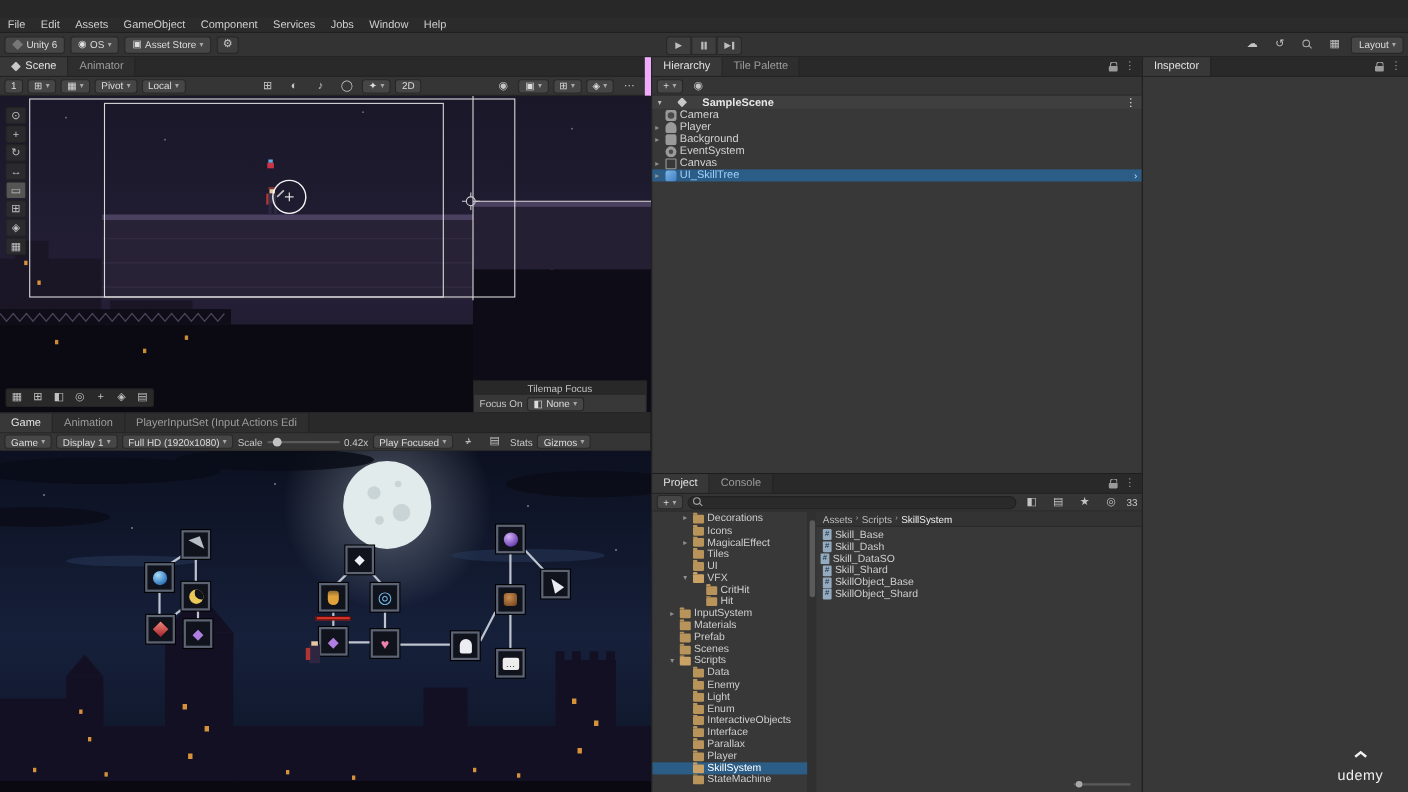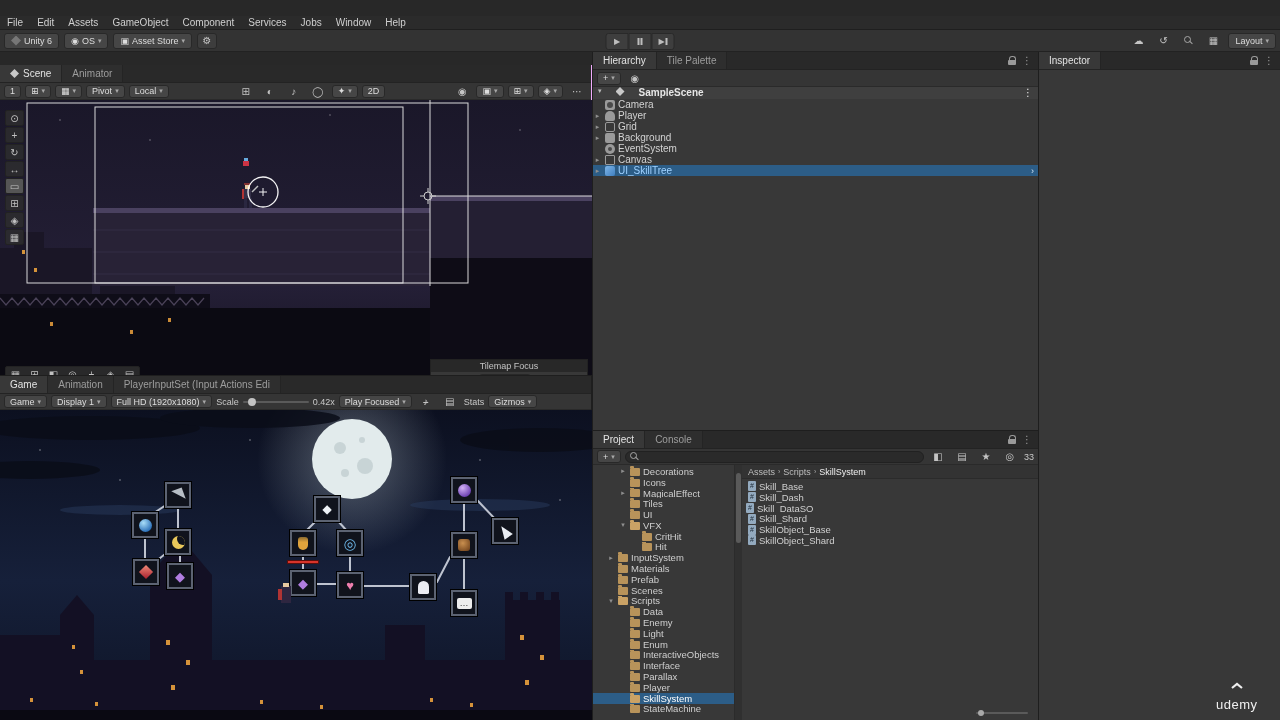--- a/index.html
+++ b/index.html
@@ -86,21 +86,21 @@
   .hico{width:10px;height:10px;border-radius:2px;background:#9a9a9a;flex:none}
   .hico.cam{position:relative}
   .hico.cam::after{content:"";position:absolute;inset:2px;border-radius:50%;background:#4a4a4a}
   .hico.light{background:radial-gradient(circle,#f2d264,#c79a2e);border-radius:50%}
   .hico.person{border-radius:50% 50% 2px 2px}
   .hico.gridi{background:transparent;border:1px solid #9a9a9a}
   .hico.gear{border-radius:50%;position:relative}
   .hico.gear::after{content:"";position:absolute;inset:3px;border-radius:50%;background:#4a4a4a}
   .hico.canvasi{background:transparent;border:1px solid #9a9a9a;border-radius:1px}
   .hico.prefabi{background:linear-gradient(135deg,#7fb6e8,#3f7fc0)}
-  #scene-header{display:flex;align-items:flex-start;gap:14px;height:12px;background:#3f3f3f;font-size:10px;color:#e6e6e6;padding:0 5px}
+  #scene-header{display:flex;align-items:center;gap:14px;height:12px;background:#3f3f3f;font-size:10px;color:#e6e6e6;padding:0 5px}
   .uico{width:9px;height:9px;background:#c8c8c8;clip-path:polygon(50% 0,100% 50%,50% 100%,0 50%)}
 
   
   .prow{display:flex;align-items:center;height:10.8px;font-size:9.5px;color:#cfcfcf;gap:3px;white-space:nowrap;overflow:hidden}
   .prow .arrow{width:8px;text-align:center;color:#8f8f8f;font-size:7px;flex:none}
   .prow.selected{background:#2c5d87;color:#fff}
   .folder{width:10px;height:8px;background:#b8935a;border-radius:1px;position:relative;flex:none;margin-top:1px}
   .folder::before{content:"";position:absolute;top:-2px;left:0;width:4px;height:2px;background:inherit;border-radius:1px 1px 0 0}
   .folder.open{background:#caa265}
   .cs-ico{width:8px;height:10px;background:#93aabf;border-radius:1px;color:#1d2b38;font-size:7px;line-height:10px;text-align:center;flex:none}
@@ -179,21 +179,21 @@
     <span class="pbtn">
         <span class="bar2"></span>
         <span class="bar2"></span>
       </span>
     <span class="pbtn">
         <span>▶</span>
         <span class="bar2"></span>
       </span>
   </div>
 
-  <div class="panel" id="scene-panel" style="left:0;top:65px;width:592px;height:323px;border-right:1px solid #f0abfc">
+  <div class="panel" id="scene-panel" style="left:0;top:52px;width:592px;height:323px;border-right:6px solid #f0abfc">
     <div class="tabbar">
       <div class="tab active">
         <span class="uico"></span>
         <span>Scene</span>
       </div>
       <div class="tab">
           <span>Animator</span>
         </div>
       <span class="spacer"></span>
     </div>
@@ -646,25 +646,20 @@
           <span class="hico cam"></span>
           <span class="lbl">Camera</span>
         </div>
       <div class="hrow">
           <span class="arrow">▸</span>
           <span class="hico person"></span>
           <span class="lbl">Player</span>
         </div>
       <div class="hrow">
           <span class="arrow">▸</span>
-          <span class="hico gridi"></span>
-          <span class="lbl">Grid</span>
-        </div>
-      <div class="hrow">
-          <span class="arrow">▸</span>
           <span class="hico"></span>
           <span class="lbl">Background</span>
         </div>
       <div class="hrow">
           <span class="arrow"></span>
           <span class="hico gear"></span>
           <span class="lbl">EventSystem</span>
         </div>
       <div class="hrow">
           <span class="arrow">▸</span>

